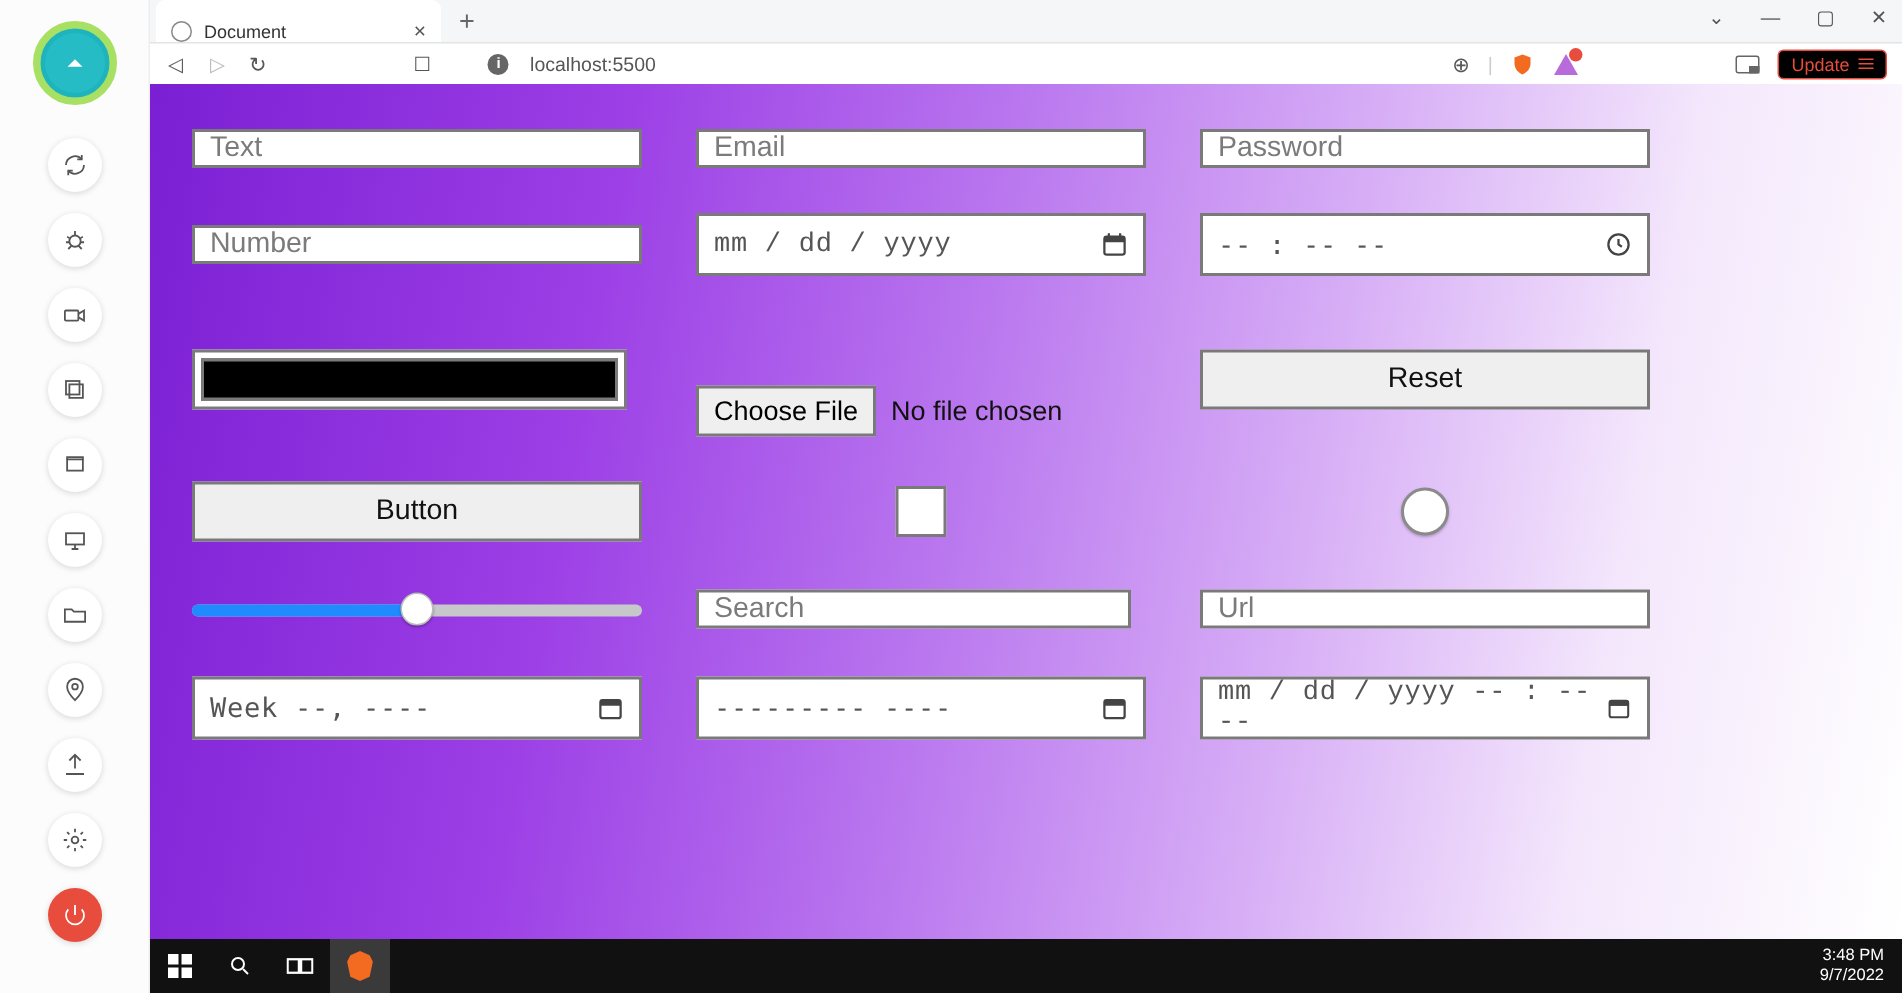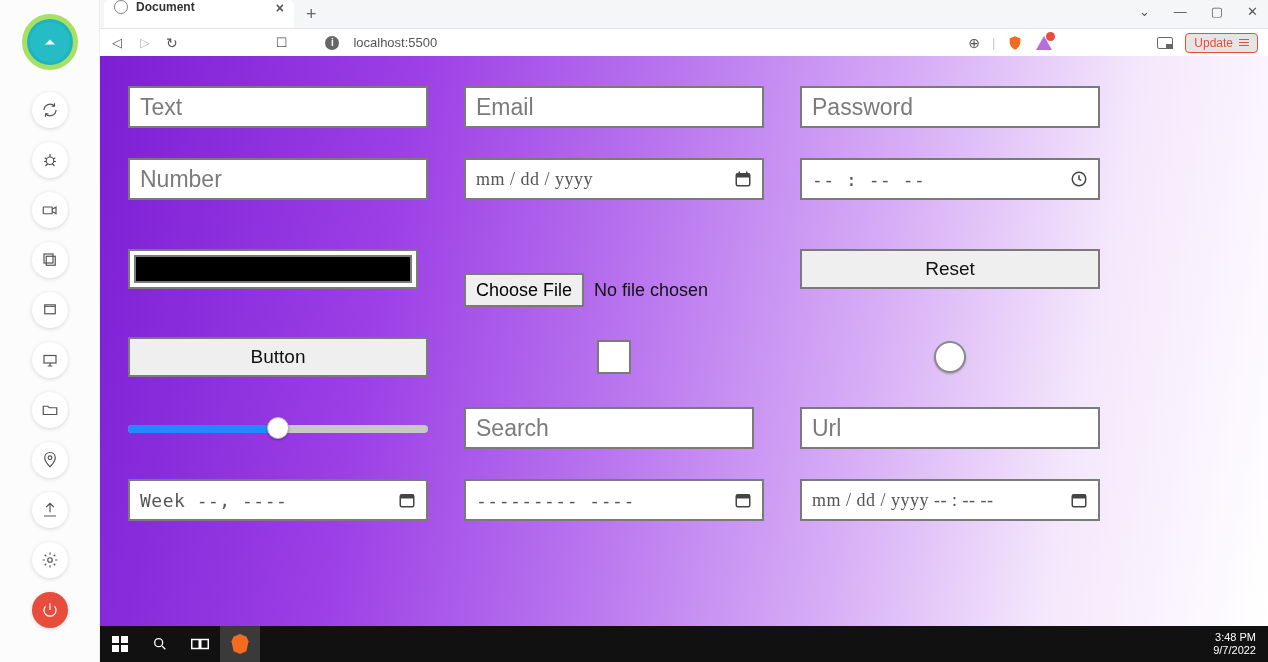--- a/index.html
+++ b/index.html
@@ -24,23 +24,23 @@
   .tool-icon svg { width:18px; height:18px; fill:none; stroke:#555; stroke-width:1.6; }
   .tool-icon.red-bg { background:#e74c3c; }
   .tool-icon.red-bg svg { stroke:#fff; }
 
   
   .chrome {
     position:absolute; left:100px; top:0; right:0; height:56px; background:#f5f6f7;
   }
   .tabbar { position:absolute; top:0; left:0; right:0; height:28px; display:flex; align-items:center; }
   .tab {
-    display:flex; align-items:flex-start; gap:8px;
+    display:flex; align-items:flex-end; gap:8px;
     height:28px; background:#fff; border-radius:6px 6px 0 0; padding:0 10px; margin-left:4px;
-    min-width:190px; font-size:12px; color:#333; position:relative;font-weight:bold;
+    min-width:190px; font-size:12px; color:#333; position:relative;
   }
   .tab .favicon { width:14px; height:14px; border:1.2px solid #888; border-radius:50%; flex:none; }
   .tab .close { margin-left:auto; font-size:14px; color:#555; }
   .newtab { margin-left:12px; font-size:18px; color:#666; }
   .winctrl { position:absolute; right:10px; top:4px; display:flex; gap:24px; color:#555; font-size:13px; }
   .winctrl span{cursor:default;}
 
   .addrbar {
     position:absolute; top:28px; left:0; right:0; height:28px; background:#fff;
     display:flex; align-items:center; padding:0 10px; font-size:13px; color:#555; gap:14px;
@@ -54,56 +54,56 @@
   .addrbar .site-info { width:14px;height:14px;border-radius:50%;background:#666;color:#fff;font-size:10px;display:flex;align-items:center;justify-content:center;font-weight:bold; }
   .addrbar .url { flex:none; color:#555; }
   .addrbar .right-icons { margin-left:auto; display:flex; align-items:center; gap:12px; }
   .shield { width:16px;height:16px; color:#f36b21; }
   .tri-badge { position:relative; width:18px;height:16px; }
   .tri-badge .tri{ width:0;height:0;border-left:8px solid transparent;border-right:8px solid transparent;border-bottom:14px solid #b86bda; position:absolute;left:1px;top:1px;}
   .tri-badge .dot{ position:absolute; right:-2px; top:-3px; width:9px;height:9px;border-radius:50%;background:#e74c3c;}
   .pip-icon{ width:16px;height:12px;border:1.5px solid #666;border-radius:2px;position:relative;}
   .pip-icon::after{content:"";position:absolute;right:-1px;bottom:-1px;width:7px;height:5px;background:#666;}
   .update-btn{
-    border:1px solid #e74c3c;color:#e74c3c;background:#e5e5e5;padding:2px 8px;border-radius:4px;
+    border:1px solid #e74c3c;color:#e74c3c;background:#000000;padding:2px 8px;border-radius:4px;
     font-size:12px; display:flex; align-items:center; gap:6px;
   }
   .update-btn .ham{display:inline-flex;flex-direction:column;gap:1.5px;}
   .update-btn .ham i{display:block;width:10px;height:1.5px;background:#e74c3c;}
 
   
   .page {
     position:absolute; left:100px; top:56px; right:0; bottom:36px;
     background: linear-gradient(100deg, #7b1fd4 0%, #9c3fe6 25%, #b874ee 45%, #d7aef6 65%, #f4e7fc 82%, #ffffff 100%);
     padding: 30px 28px;
   }
   .grid { display:grid; grid-template-columns: 300px 300px 300px; column-gap: 36px; row-gap: 30px; align-items:center;}
   .inp {
-    width:100%; height:42px; background:#fff; border:2px solid #7a7a7a;
-    font-size:23px; padding:4px 10px; color:#1a1a1a;
+    width:100%; height:26px; background:#fff; border:2px solid #7a7a7a;
+    font-size:19px; padding:4px 10px; color:#1a1a1a;
   }
   .inp::placeholder { color:#7b7b7b; }
   .btn {
     width:100%; height:40px; background:#efefef; border:2px solid #7a7a7a;
     font-size:19px; color:#111;
   }
   .file-wrap { display:flex; align-items:center; gap:10px; font-size:18px; color:#111;margin-top:43px;}
   .file-btn { height:34px; padding:0 10px; background:#efefef; border:2px solid #7a7a7a; font-size:18px;}
   .color-rect { width:280px; height:30px; background:#000; border:2px solid #7a7a7a; padding:2px;}
   .checkbox { width:34px;height:34px;background:#fff;border:2px solid #7a7a7a; margin:0 auto;}
   .radio { width:32px;height:32px;border-radius:50%;background:#fff;border:2px solid #8a8a8a; margin:0 auto; box-shadow:0 1px 2px rgba(0,0,0,.25);}
 
   .range { position:relative; width:100%; height:30px;}
   .range .track{ position:absolute;left:0;right:0;top:12px;height:8px;background:#c6c8ca;border-radius:5px;}
   .range .fill{ position:absolute;left:0;width:50%;top:12px;height:8px;background:#1f8bff;border-radius:5px;}
   .range .thumb{position:absolute;left:50%;top:4px;width:22px;height:22px;border-radius:50%;background:#fff;border:1px solid #bbb;transform:translateX(-50%);box-shadow:0 1px 2px rgba(0,0,0,.3);}
 
   .date-like{display:flex;align-items:center;justify-content:space-between;background:#fff;border:2px solid #7a7a7a;height:42px;padding:4px 10px;font-size:18px;color:#555;font-family:monospace;}
   .date-like .txt{color:#555; letter-spacing:0.5px;}
-  .date-like.norm .txt{font-family:Liberation Serif, serif;color:#555;}
+  .date-like.norm .txt{font-family:Liberation Mono, monospace;color:#555;}
   .cal-ic{width:18px;height:18px;}
   .clock-ic{width:18px;height:18px;}
 
   
   .taskbar {
     position:absolute; left:100px; right:0; bottom:0; height:36px; background:#111;
     display:flex; align-items:center; color:#fff; font-size:11px;
   }
   .taskbar .tb-btn{ width:40px;height:36px;display:flex;align-items:center;justify-content:center;}
   .taskbar .brave { width:40px;height:36px;display:flex;align-items:center;justify-content:center;background:#3a3a3a;}

